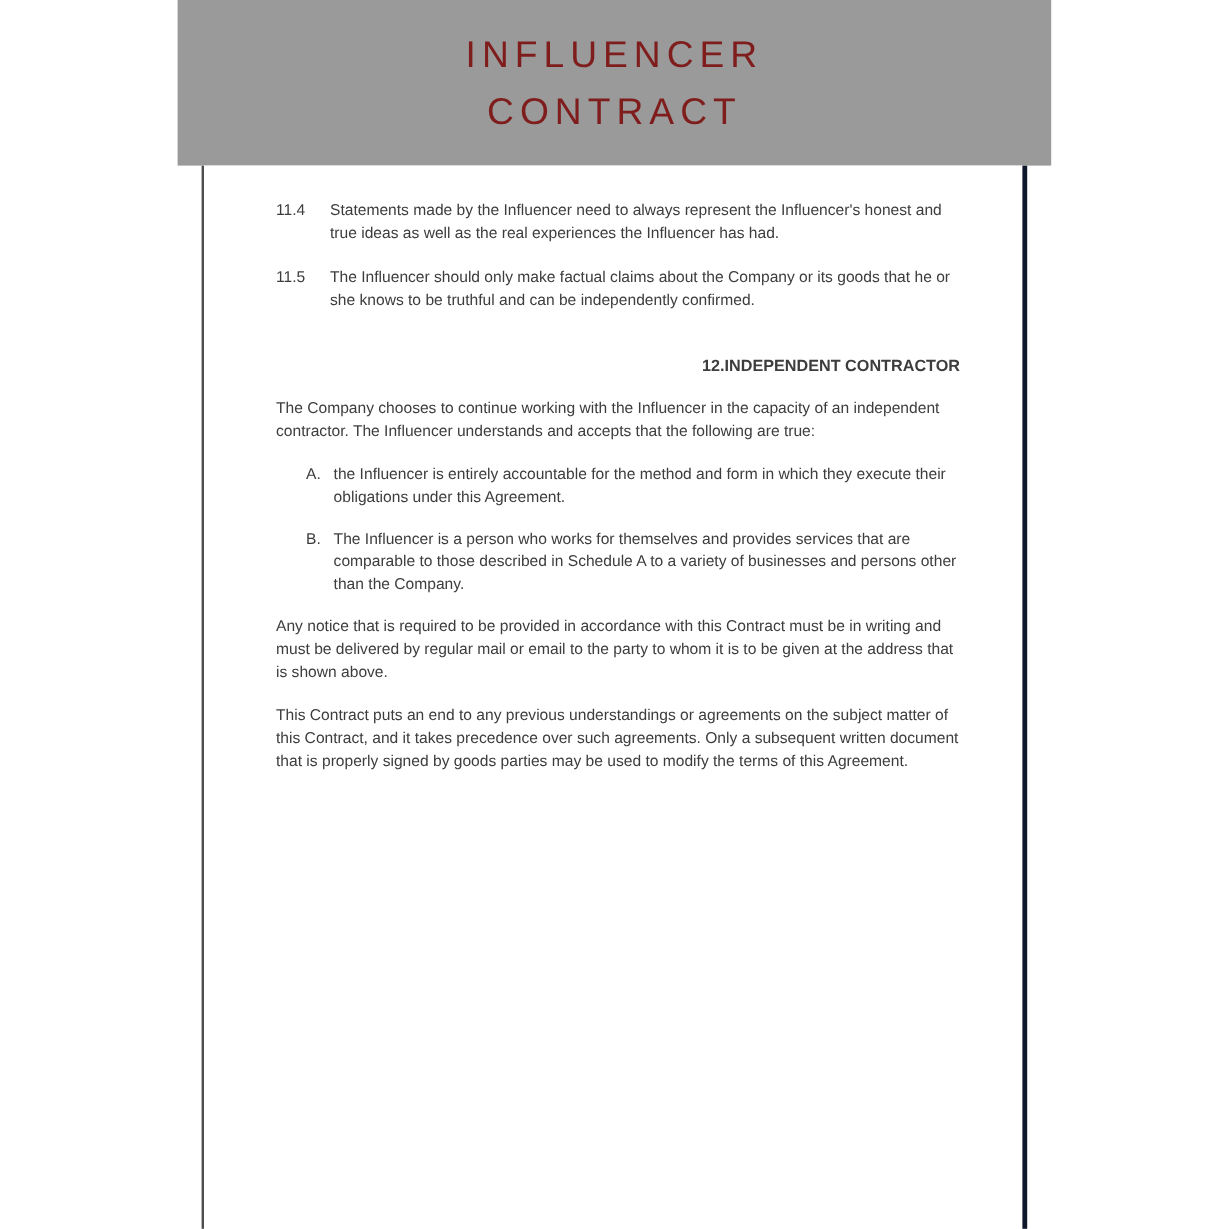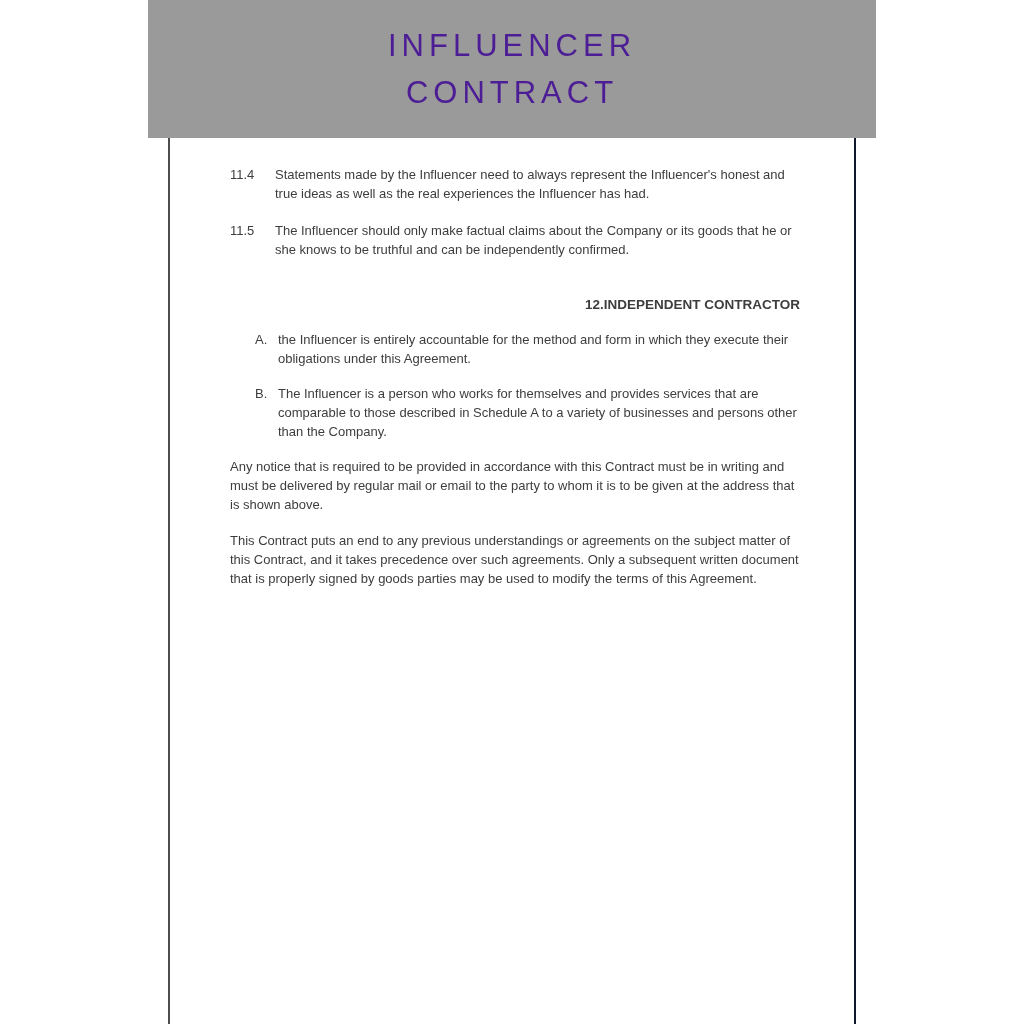--- a/index.html
+++ b/index.html
@@ -13,33 +13,33 @@
   .banner {
     position: absolute;
     left: 148px; top: 0;
     width: 728px; height: 138px;
     background: #9a9a9a;
     display: flex; flex-direction: column;
     align-items: center; justify-content: center;
     text-align: center;
   }
   .banner-line {
-    color: #4c1d95;
+    color: #7f1d1d;
     font-size: 31px;
     font-weight: 300;
     letter-spacing: 5px;
     line-height: 47px;
     white-space: nowrap;
   }
   .page {
     position: absolute;
     left: 168px; top: 138px;
     width: 688px; height: 886px;
     border-left: 2px solid #4d4d4d;
-    border-right: 2px solid #0f172a;
+    border-right: 4px solid #0f172a;
     background: #ffffff;
     padding: 27px 56px 0 60px;
   }
   .doc {
     font-size: 13px;
     line-height: 19px;
     width: 570px;
   }
   .clause {
     display: flex;
@@ -90,20 +90,21 @@
 
     <div class="clause">
       <span class="num">11.5</span>
       <span class="txt">The Influencer should only make factual claims about the Company or its goods that he or she knows to be truthful and can be independently confirmed.</span>
     </div>
 
     <div class="heading gap-wide space-before">
       <span class="num">12.</span><span>INDEPENDENT CONTRACTOR</span>
     </div>
 
+    <div class="para">The Company chooses to continue working with the Influencer in the capacity of an independent contractor. The Influencer understands and accepts that the following are true:</div>
 
     <div class="letter-item">
       <span class="marker">A.</span>
       <span class="txt">the Influencer is entirely accountable for the method and form in which they execute their obligations under this Agreement.</span>
     </div>
 
     <div class="letter-item">
       <span class="marker">B.</span>
       <span class="txt">The Influencer is a person who works for themselves and provides services that are comparable to those described in Schedule A to a variety of businesses and persons other than the Company.</span>
     </div>

